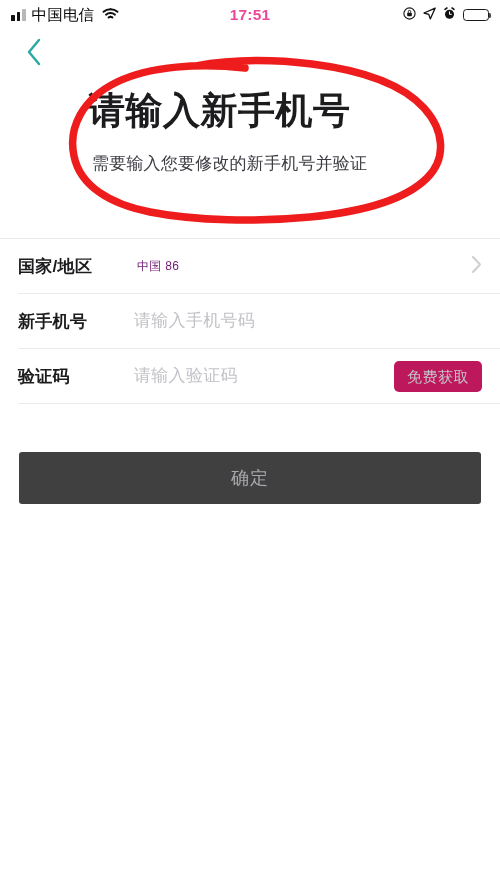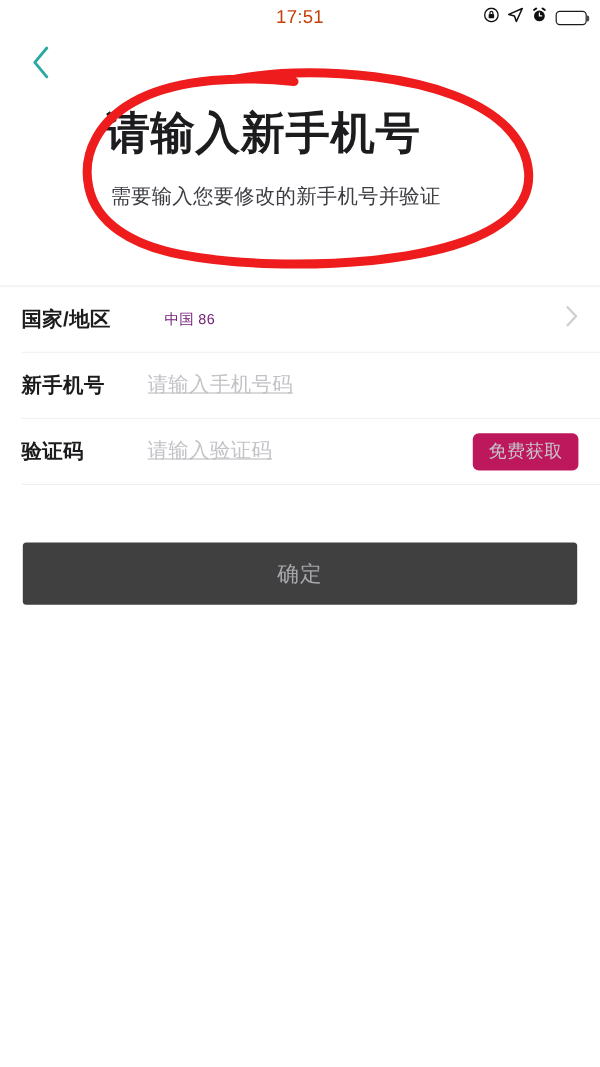--- a/index.html
+++ b/index.html
@@ -55,23 +55,23 @@
     color: #0a0a0a;
     font-weight: 400;
   }
   .wifi-icon { display: block; margin-left: 2px; }
 
   .sb-center {
     position: absolute;
     left: 0; right: 0;
     text-align: center;
     font-size: 15.5px;
-    font-weight: 400;
+    font-weight: 700;
     letter-spacing: 0.2px;
-    color: #c2410c;
+    color: #ec4899;
     pointer-events: none;
   }
   .sb-right {
     margin-left: auto;
     display: flex;
     align-items: center;
     gap: 7px;
     flex: 0 0 auto;
     z-index: 2;
   }
@@ -181,29 +181,28 @@
     font-size: 12px;
     color: #701a75;
     letter-spacing: 0.3px;
     margin-left: 27px;
     flex: 1 1 auto;
   }
   .row-input {
     font-size: 17px;
     color: #c2c2c7;
     letter-spacing: 0.3px;
-    margin-left: 13px;
+    margin-left: 24px;
     flex: 1 1 auto;
     border: none;
     outline: none;
     background: transparent;
     font-family: inherit;
     padding: 0;
     height: 24px;
-    text-decoration: underline;
   }
   .row-input::placeholder {
     color: #c2c2c7;
     opacity: 1;
   }
   .chevron-right {
     flex: 0 0 auto;
     margin-left: auto;
     display: block;
   }
@@ -246,20 +245,38 @@
     width: 500px;
     height: 889px;
     pointer-events: none;
     z-index: 50;
   }
 </style>
 </head>
 <body>
 
 <div class="status-bar">
+  <div class="sb-left">
+    <span class="signal-bars">
+      <i></i>
+        <i></i>
+        <i></i>
+    </span>
+    <span class="carrier">中国电信</span>
+    <span class="wifi-icon">
+      <svg width="17" height="13" viewBox="0 0 17 13">
+        <path d="M8.5 2.2c2.7 0 5.2 1 7 2.6" fill="none" stroke="#111" stroke-width="1.9" stroke-linecap="round"></path>
+        <path d="M8.5 6c1.7 0 3.3.63 4.5 1.7" fill="none" stroke="#111" stroke-width="1.9" stroke-linecap="round"></path>
+        <path d="M8.5 9.7c.75 0 1.45.3 1.95.8" fill="none" stroke="#111" stroke-width="1.9" stroke-linecap="round"></path>
+        <path d="M8.5 2.2c-2.7 0-5.2 1-7 2.6" fill="none" stroke="#111" stroke-width="1.9" stroke-linecap="round"></path>
+        <path d="M8.5 6c-1.7 0-3.3.63-4.5 1.7" fill="none" stroke="#111" stroke-width="1.9" stroke-linecap="round"></path>
+        <path d="M8.5 9.7c-.75 0-1.45.3-1.95.8" fill="none" stroke="#111" stroke-width="1.9" stroke-linecap="round"></path>
+      </svg>
+    </span>
+  </div>
 
   <div class="sb-center">17:51</div>
 
   <div class="sb-right">
     <span>
       <svg width="13" height="13" viewBox="0 0 13 13">
         <circle cx="6.5" cy="6.5" r="5.6" fill="none" stroke="#111" stroke-width="1.1"></circle>
         <rect x="4.2" y="5.7" width="4.6" height="3.6" rx="0.7" fill="#111"></rect>
         <path d="M5.3 5.7v-1.1a1.2 1.2 0 0 1 2.4 0v1.1" fill="none" stroke="#111" stroke-width="1"></path>
       </svg>

